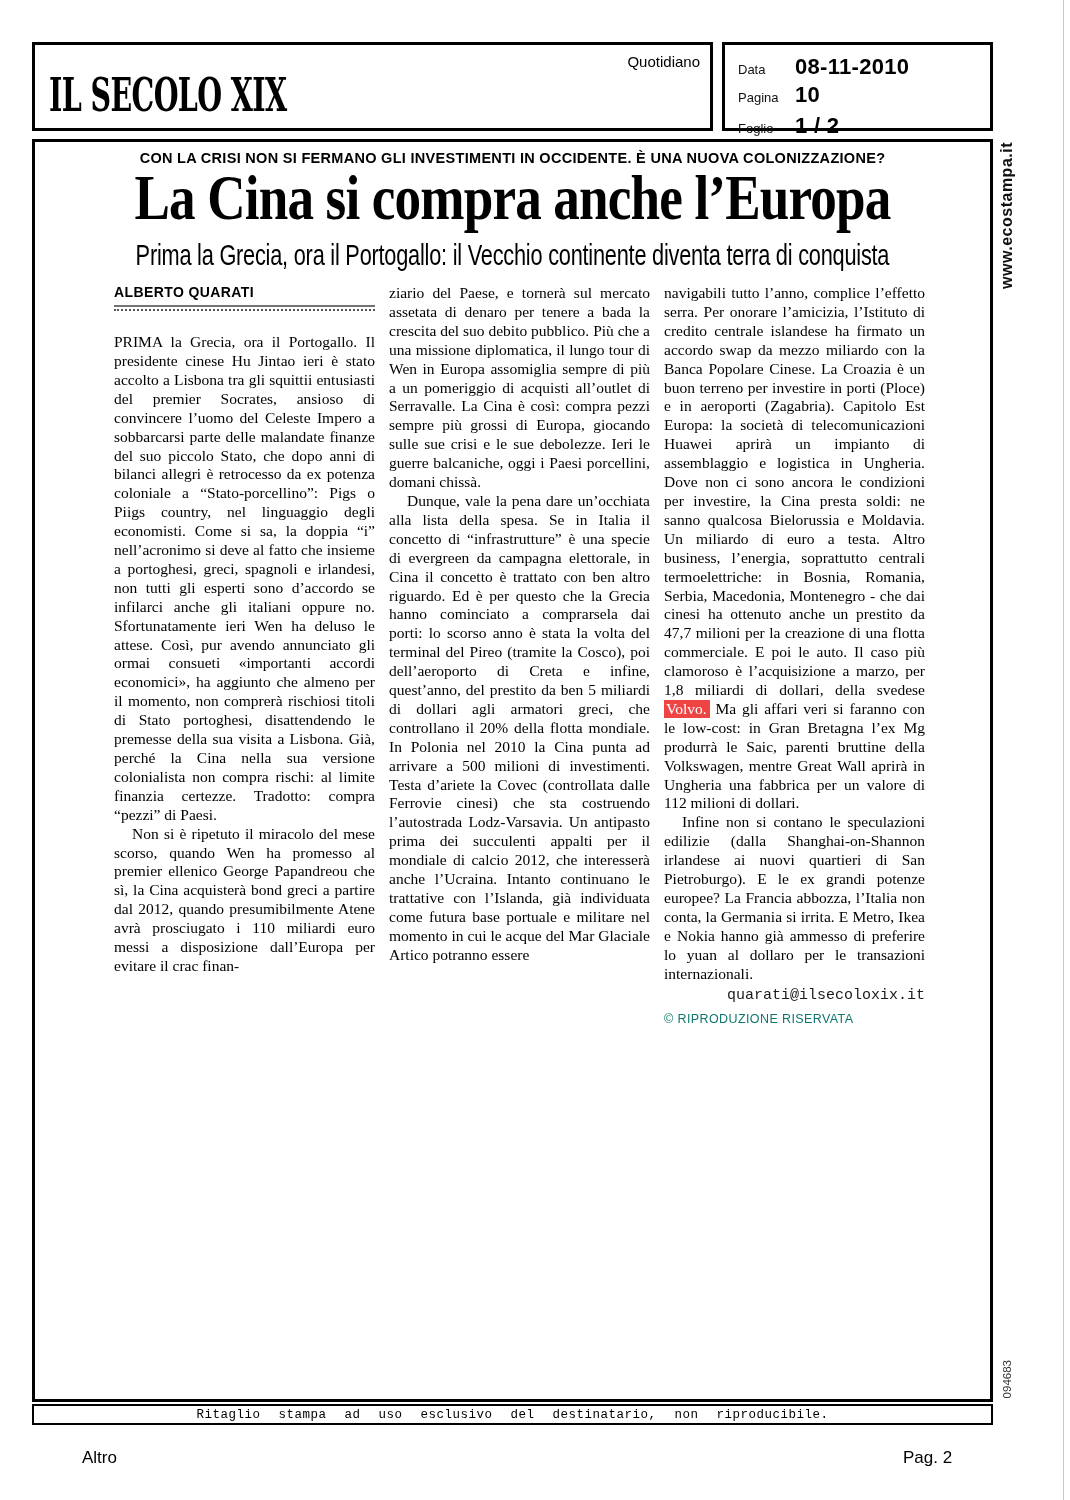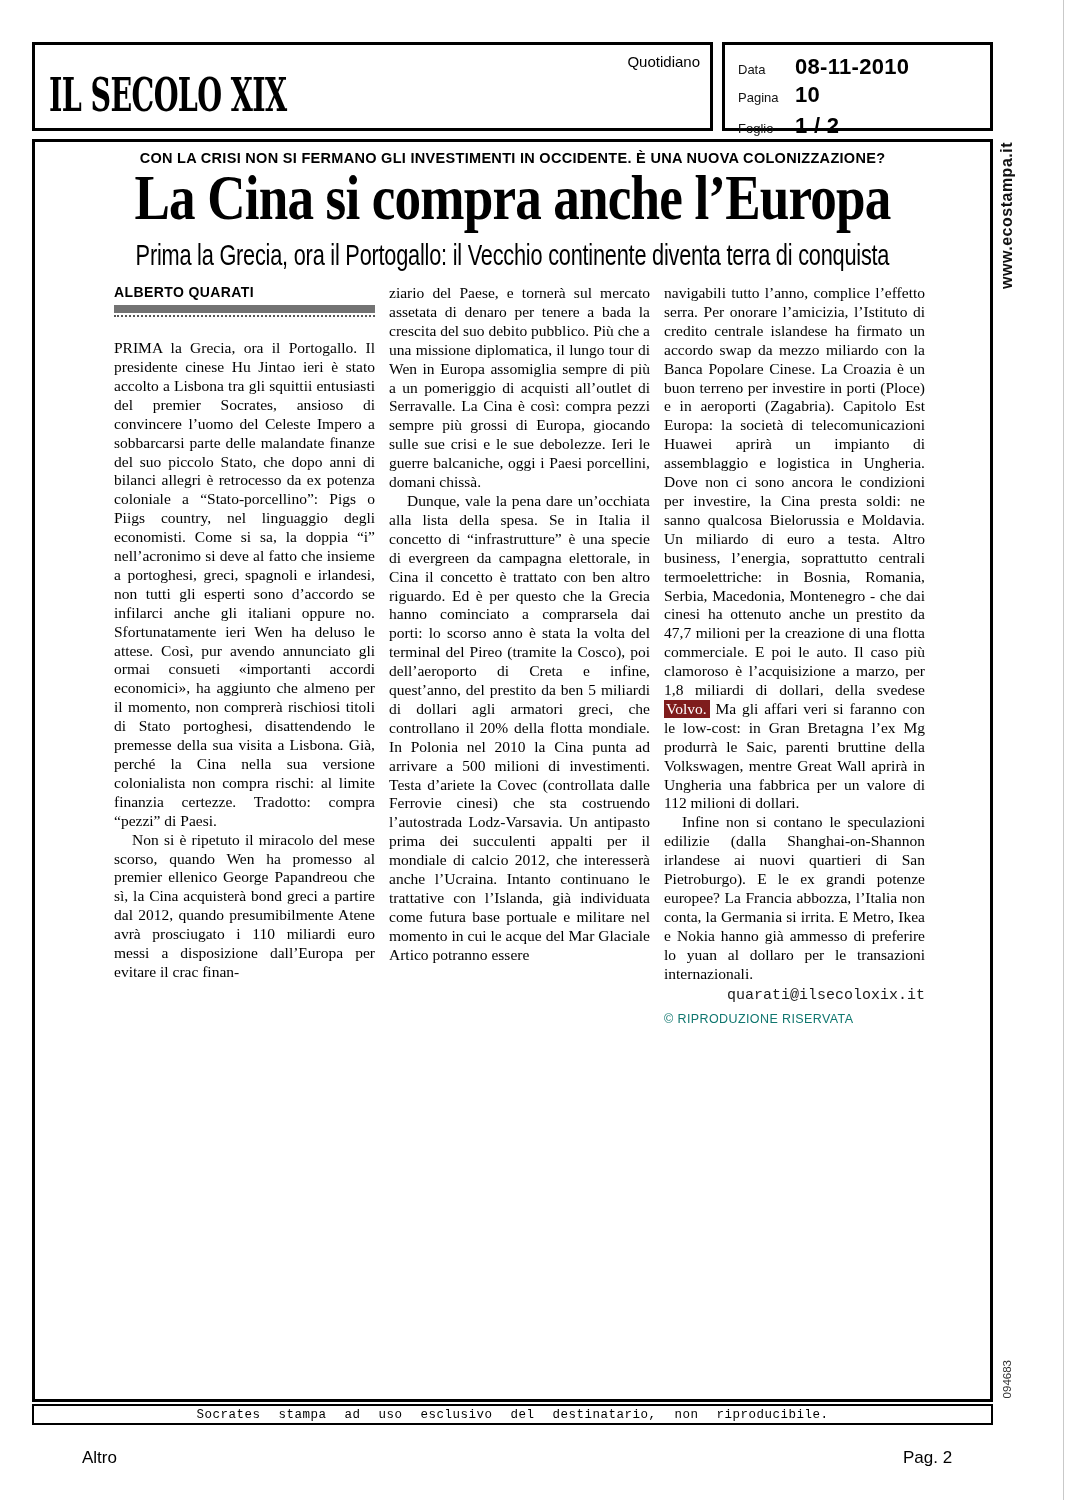--- a/index.html
+++ b/index.html
@@ -39,26 +39,26 @@
   
   .article{
     position:absolute;left:114px;top:284px;width:812px;
     display:flex;gap:14px;
     font-family:"Liberation Serif","DejaVu Serif",serif;
     font-size:15.5px;line-height:1.22;text-align:justify;
   }
   .col{width:261px;}
   .byline{
     font-family:"Liberation Sans",sans-serif;font-weight:bold;font-size:14px;
-    letter-spacing:.4px;padding-bottom:4px;border-bottom:8px solid #737373;text-align:left;
+    letter-spacing:.4px;padding-bottom:4px;border-bottom:2px solid #737373;text-align:left;
   }
   .byline-dots{border-top:2px dotted #555;margin-top:2px;margin-bottom:22px;height:0;}
   .para{margin:0;}
   .para.indent{text-indent:18px;}
-  .hl{background:#7f1d1d;color:#fff;padding:0 3px 1px 2px;}
+  .hl{background:#ef4444;color:#fff;padding:0 3px 1px 2px;}
   .email{font-family:Liberation Mono, monospace;font-size:15px;color:#1a1a1a;margin-top:3px;text-align:right;}
   .copyright{font-family:"Liberation Sans",sans-serif;font-size:12.5px;letter-spacing:.4px;color:#0f766e;margin-top:7px;text-align:left;}
   
   .strip{
     position:absolute;left:32px;top:1404px;width:961px;height:21px;
     border:2px solid #000;box-sizing:border-box;
     display:flex;align-items:center;justify-content:center;
     font-family:"Liberation Mono","DejaVu Sans Mono",monospace;
     font-size:12.5px;word-spacing:10px;letter-spacing:.5px;white-space:nowrap;
   }
@@ -120,20 +120,20 @@
       <p class="para indent"><span>Dunque, vale la pena dare un’occhiata alla lista della spesa. Se in Italia il concetto di “infrastrutture” è una specie di evergreen da campagna elettorale, in Cina il concetto è trattato con ben altro riguardo. Ed è per questo che la Grecia hanno cominciato a comprarsela dai porti: lo scorso anno è stata la volta del terminal del Pireo (tramite la Cosco), poi dell’aeroporto di Creta e infine, quest’anno, del prestito da ben 5 miliardi di dollari agli armatori greci, che controllano il 20% della flotta mondiale. In Polonia nel 2010 la Cina punta ad arrivare a 500 milioni di investimenti. Testa d’ariete la Covec (controllata dalle Ferrovie cinesi) che sta costruendo l’autostrada Lodz-Varsavia. Un antipasto prima dei succulenti appalti per il mondiale di calcio 2012, che interesserà anche l’Ucraina. Intanto continuano le trattative con l’Islanda, già individuata come futura base portuale e militare nel momento in cui le acque del Mar Glaciale Artico potranno essere</span></p>
     </div>
   <div class="col">
   <p class="para"><span>navigabili tutto l’anno, complice l’effetto serra. Per onorare l’amicizia, l’Istituto di credito centrale islandese ha firmato un accordo swap da mezzo miliardo con la Banca Popolare Cinese. La Croazia è un buon terreno per investire in porti (Ploce) e in aeroporti (Zagabria). Capitolo Est Europa: la società di telecomunicazioni Huawei aprirà un impianto di assemblaggio e logistica in Ungheria. Dove non ci sono ancora le condizioni per investire, la Cina presta soldi: ne sanno qualcosa Bielorussia e Moldavia. Un miliardo di euro a testa. Altro business, l’energia, soprattutto centrali termoelettriche: in Bosnia, Romania, Serbia, Macedonia, Montenegro - che dai cinesi ha ottenuto anche un prestito da 47,7 milioni per la creazione di una flotta commerciale. E poi le auto. Il caso più clamoroso è l’acquisizione a marzo, per 1,8 miliardi di dollari, della svedese </span><span class="hl">Volvo.</span><span> Ma gli affari veri si faranno con le low-cost: in Gran Bretagna l’ex Mg produrrà le Saic, parenti bruttine della Volkswagen, mentre Great Wall aprirà in Ungheria una fabbrica per un valore di 112 milioni di dollari.</span></p>
       <p class="para indent"><span>Infine non si contano le speculazioni edilizie (dalla Shanghai-on-Shannon irlandese ai nuovi quartieri di San Pietroburgo). E le ex grandi potenze europee? La Francia abbozza, l’Italia non conta, la Germania si irrita. E Metro, Ikea e Nokia hanno già ammesso di preferire lo yuan al dollaro per le transazioni internazionali.</span></p>
       <div class="email">quarati@ilsecoloxix.it</div>
       <div class="copyright">© RIPRODUZIONE RISERVATA</div>
     </div>
 </div>
 
-<div class="strip">Socrates stampa ad uso esclusivo del destinatario, non riproducibile.</div>
+<div class="strip">Ritaglio stampa ad uso esclusivo del destinatario, non riproducibile.</div>
 
 <div class="f-left">Altro</div>
 <div class="f-right">Pag. 2</div>
 
 <div class="v-text v-site">www.ecostampa.it</div>
 <div class="v-text v-code">094683</div>
 <div class="scan-edge"></div>
 
 </body></html>

